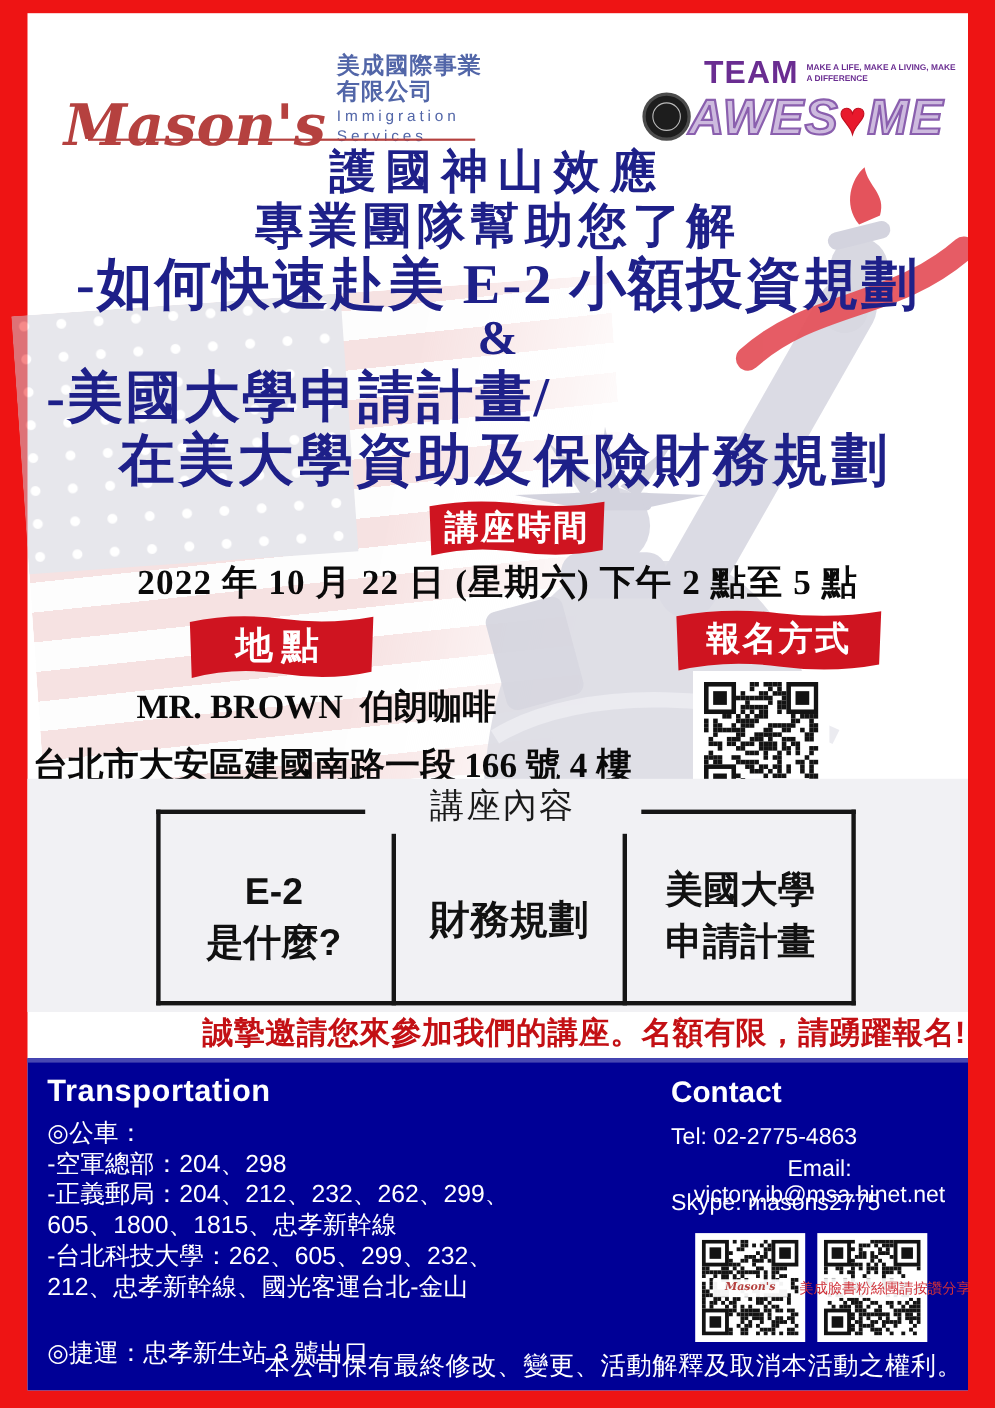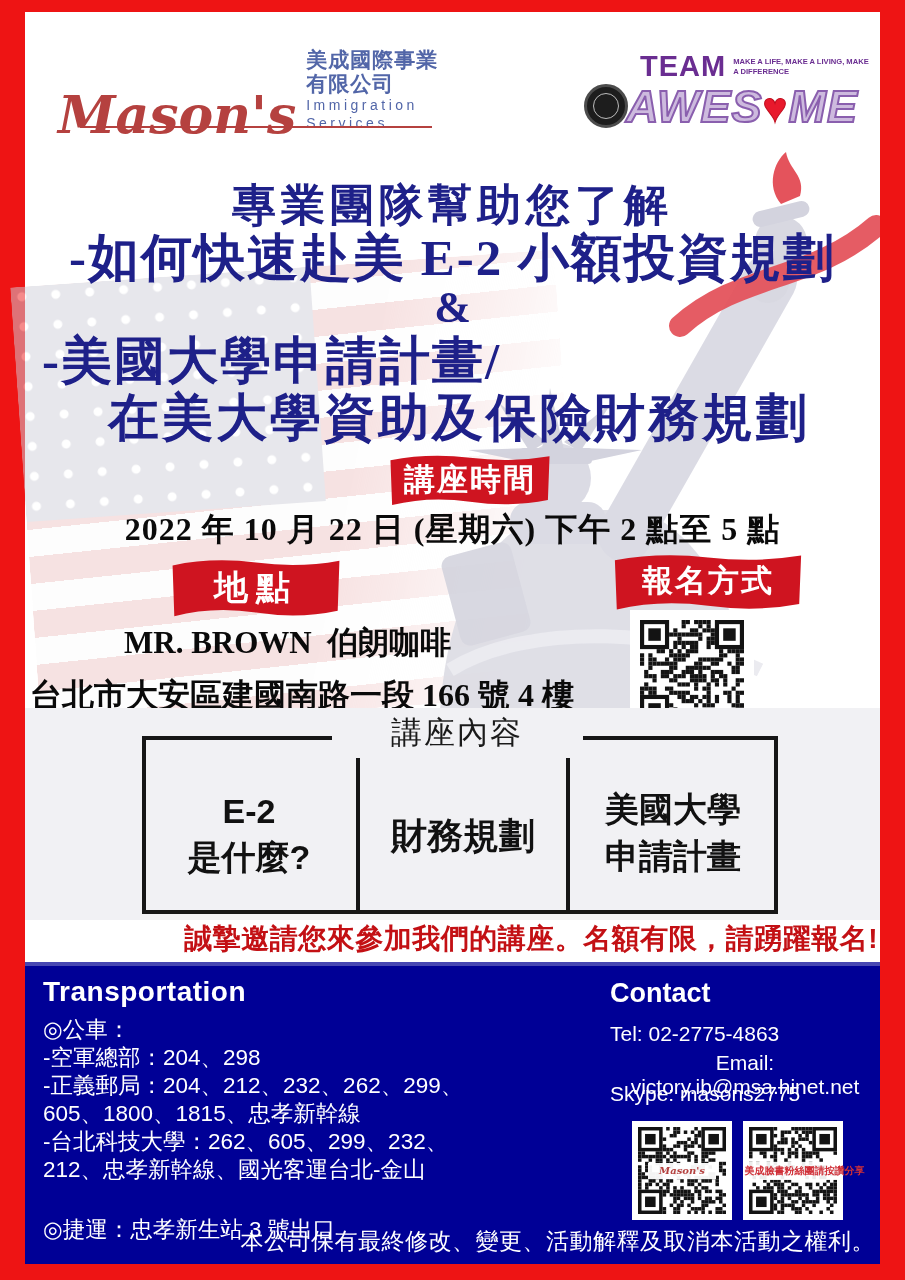--- a/index.html
+++ b/index.html
@@ -91,21 +91,21 @@
   #contact-title{left:585px;top:12px;font-weight:700;font-size:27px;}
   #contact-tel{left:585px;top:56px;font-size:21px;}
   #contact-email{left:585px;top:85px;font-size:21px;text-align:center;}
   #contact-skype{left:585px;top:116px;font-size:21px;}
   #qr-masons{left:607px;top:155px;width:100px;height:99px;}
   #qr-facebook{left:718px;top:155px;width:100px;height:99px;}
   .qr-small .qr{inset:6px;}
   #qr-masons-overlay{position:absolute;left:16%;right:16%;top:42%;height:17%;background:rgba(255,255,255,.95);
     display:flex;align-items:center;justify-content:center;font-family:"DejaVu Serif",serif;font-style:italic;font-weight:700;font-size:10px;color:#b5413f;}
   #qr-facebook-overlay{position:absolute;left:2%;right:2%;top:41%;height:19%;background:rgba(255,255,255,.92);
-    display:flex;align-items:center;justify-content:center;font-size:10px;font-weight:700;color:#d03038;white-space:nowrap;padding-left:23px;}
+    display:flex;align-items:center;justify-content:center;font-size:13px;font-weight:400;color:#d03038;white-space:nowrap;padding-left:23px;}
   #disclaimer{right:5px;top:260px;font-family:"Liberation Serif","DejaVu Serif",serif;font-size:23px;letter-spacing:.5px;white-space:nowrap;}
 </style>
 </head>
 <body>
 
 <div id="poster">
   <div id="panel"></div>
 
   <div id="flag-bg" class="abs">
     <div id="flag-stripes"></div>
@@ -145,20 +145,21 @@
 
   <div id="team-logo" class="abs">
     <div id="team-seal"></div>
     <div id="team-row">
       <span id="team-word">TEAM</span>
       <span id="team-tagline">MAKE A LIFE, MAKE A LIVING, MAKE A DIFFERENCE</span>
     </div>
     <div id="team-awesome"><span>AWES</span><span class="heart">♥</span><span>ME</span></div>
   </div>
 
+  <div id="headline1" class="abs serifzh">護國神山效應</div>
   <div id="headline2" class="abs serifzh">專業團隊幫助您了解</div>
   <div id="title1" class="abs serifzh">-如何快速赴美 E-2 小額投資規劃</div>
   <div id="title-amp" class="abs serifzh">&amp;</div>
   <div id="title2" class="abs serifzh">-美國大學申請計畫/</div>
   <div id="title3" class="abs serifzh">在美大學資助及保險財務規劃</div>
 
   <div id="ribbon-time" class="ribbon">
     <svg viewBox="0 0 200 70" preserveAspectRatio="none">
       <path d="M3,10 Q50,1 100,7 T197,5 L195,58 Q150,67 100,60 T5,64 Z" fill="#cf1420"></path>
     </svg>

